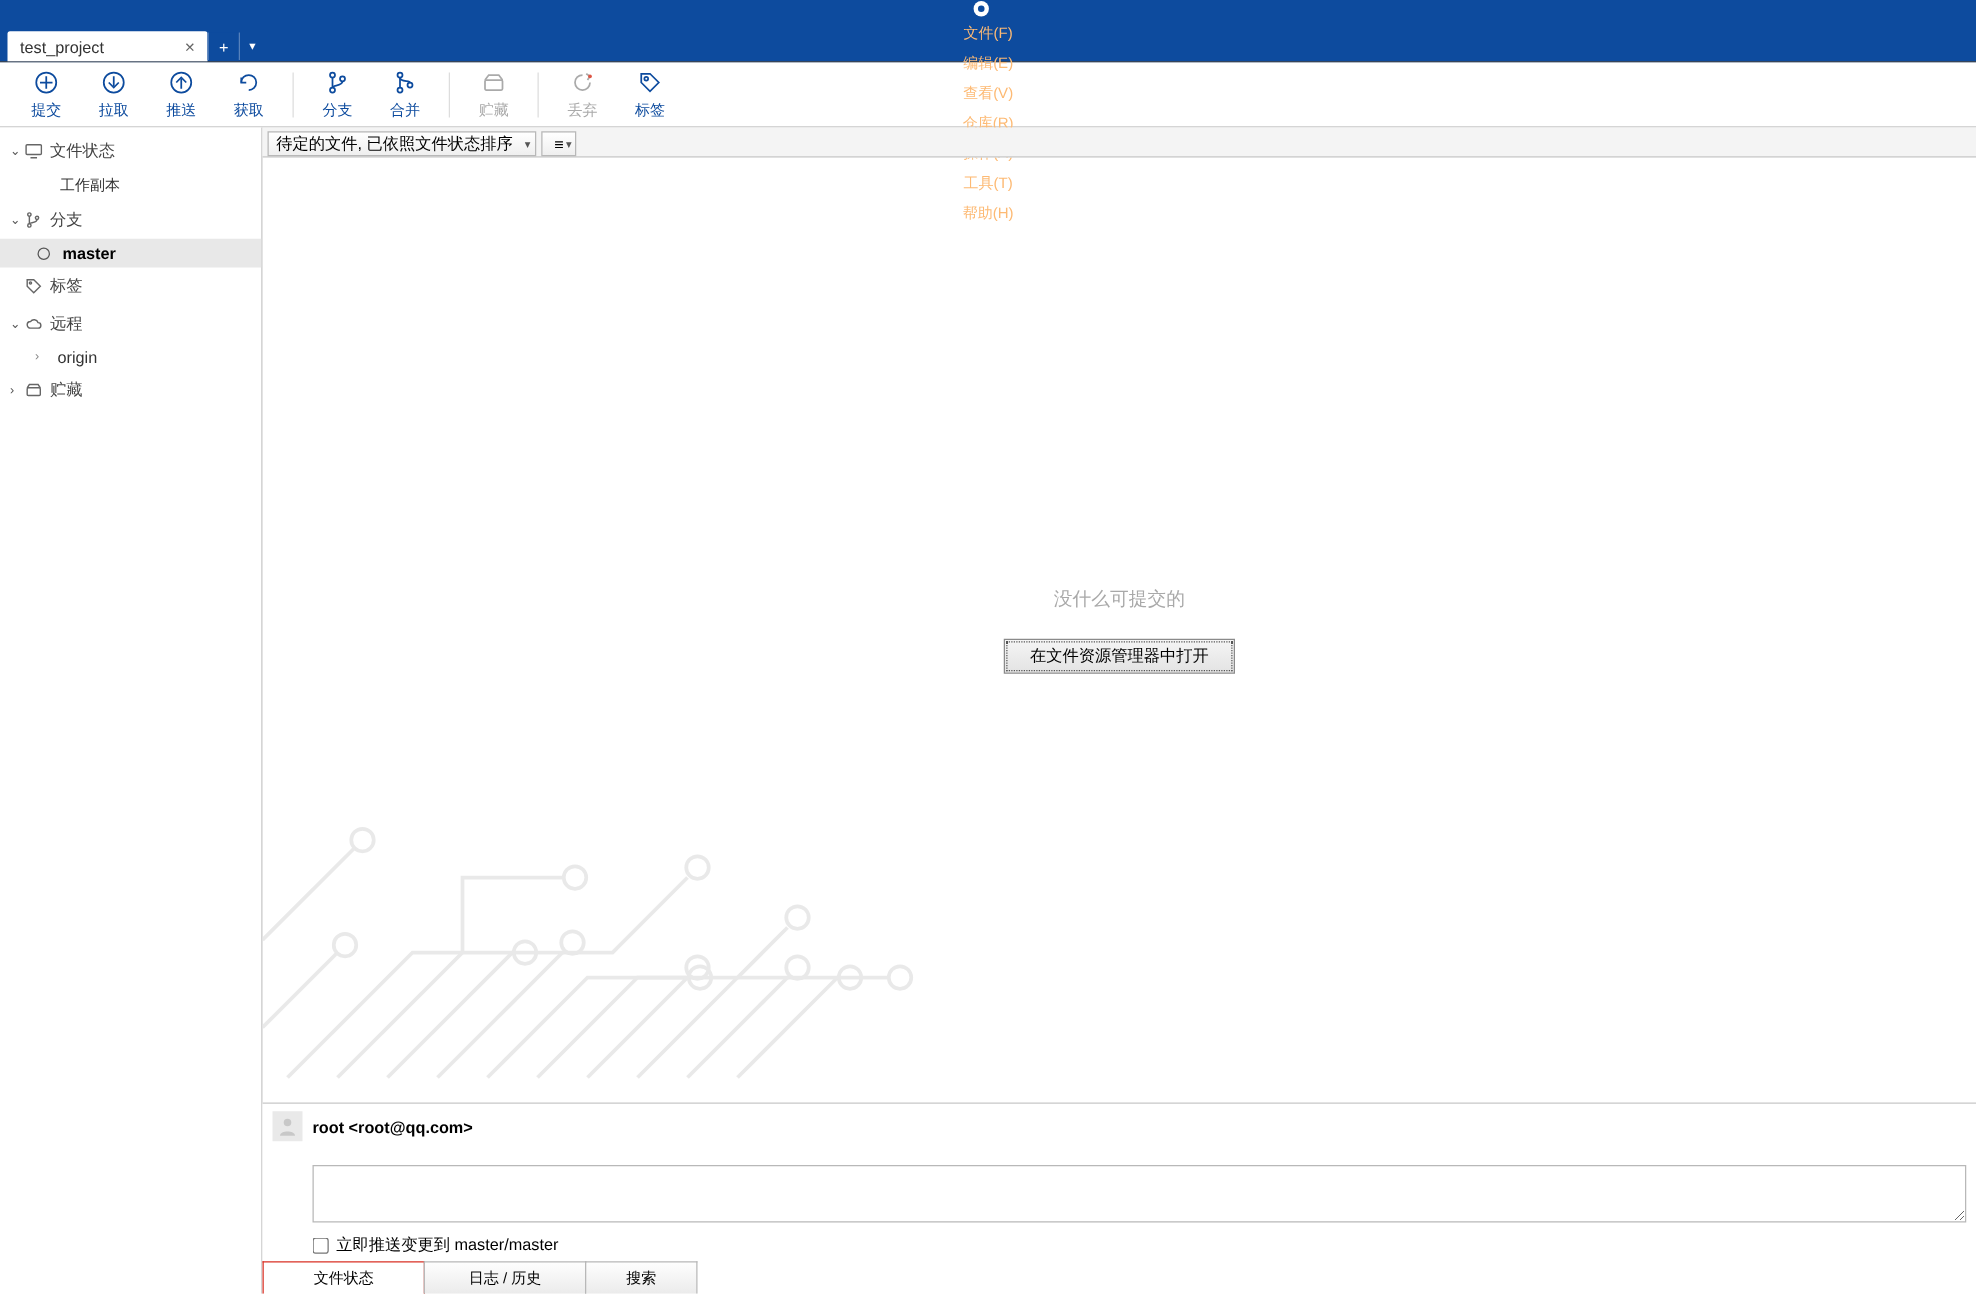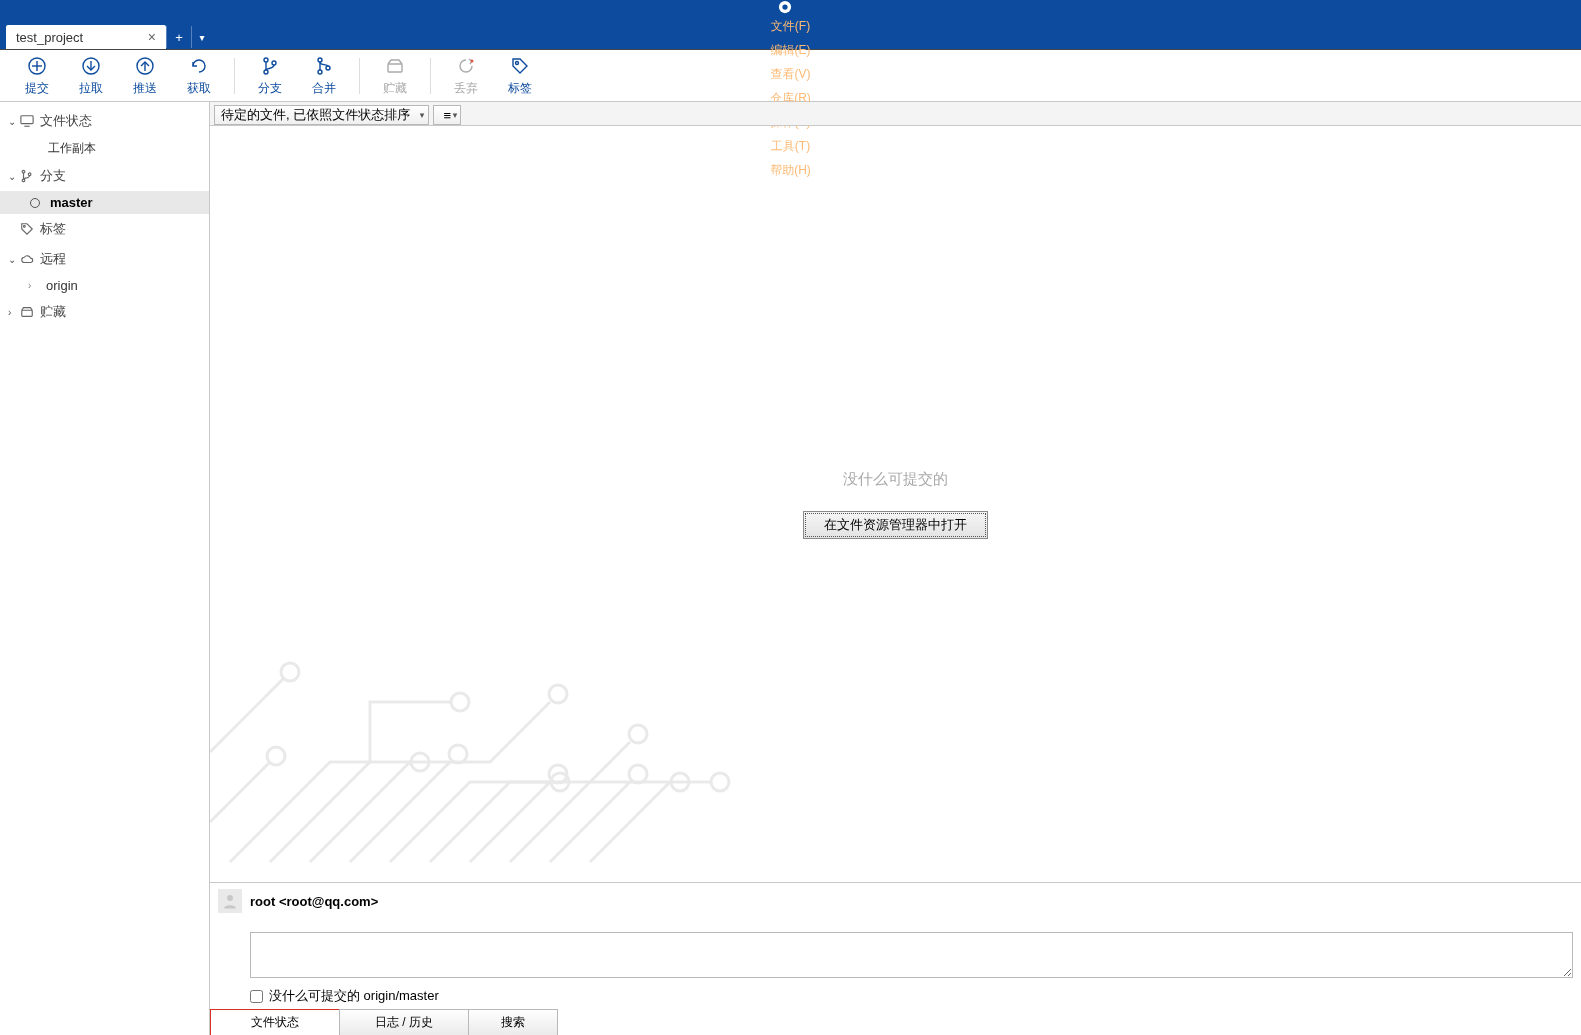--- a/index.html
+++ b/index.html
@@ -479,21 +479,21 @@
           <svg viewBox="0 0 24 24">
               <circle cx="12" cy="8" r="4"></circle>
               <path d="M4 22 C4 16 20 16 20 22 Z"></path>
             </svg>
         </div>
         <b>root  &lt;root@qq.com&gt;</b>
       </div>
       <textarea class="commit-msg" style=""></textarea>
       <div class="push-row">
         <input type="checkbox" style="">
-        <span>没什么可提交的 origin/master</span>
+        <span>立即推送变更到 master/master</span>
       </div>
       <div class="bottom-tabs-wrap">
         <div class="bottom-tabs">
           <div class="btab active">文件状态</div>
           <div class="btab">日志 / 历史</div>
           <div class="btab" style="min-width:90px">搜索</div>
         </div>
       </div>
     </div>
   </div>

